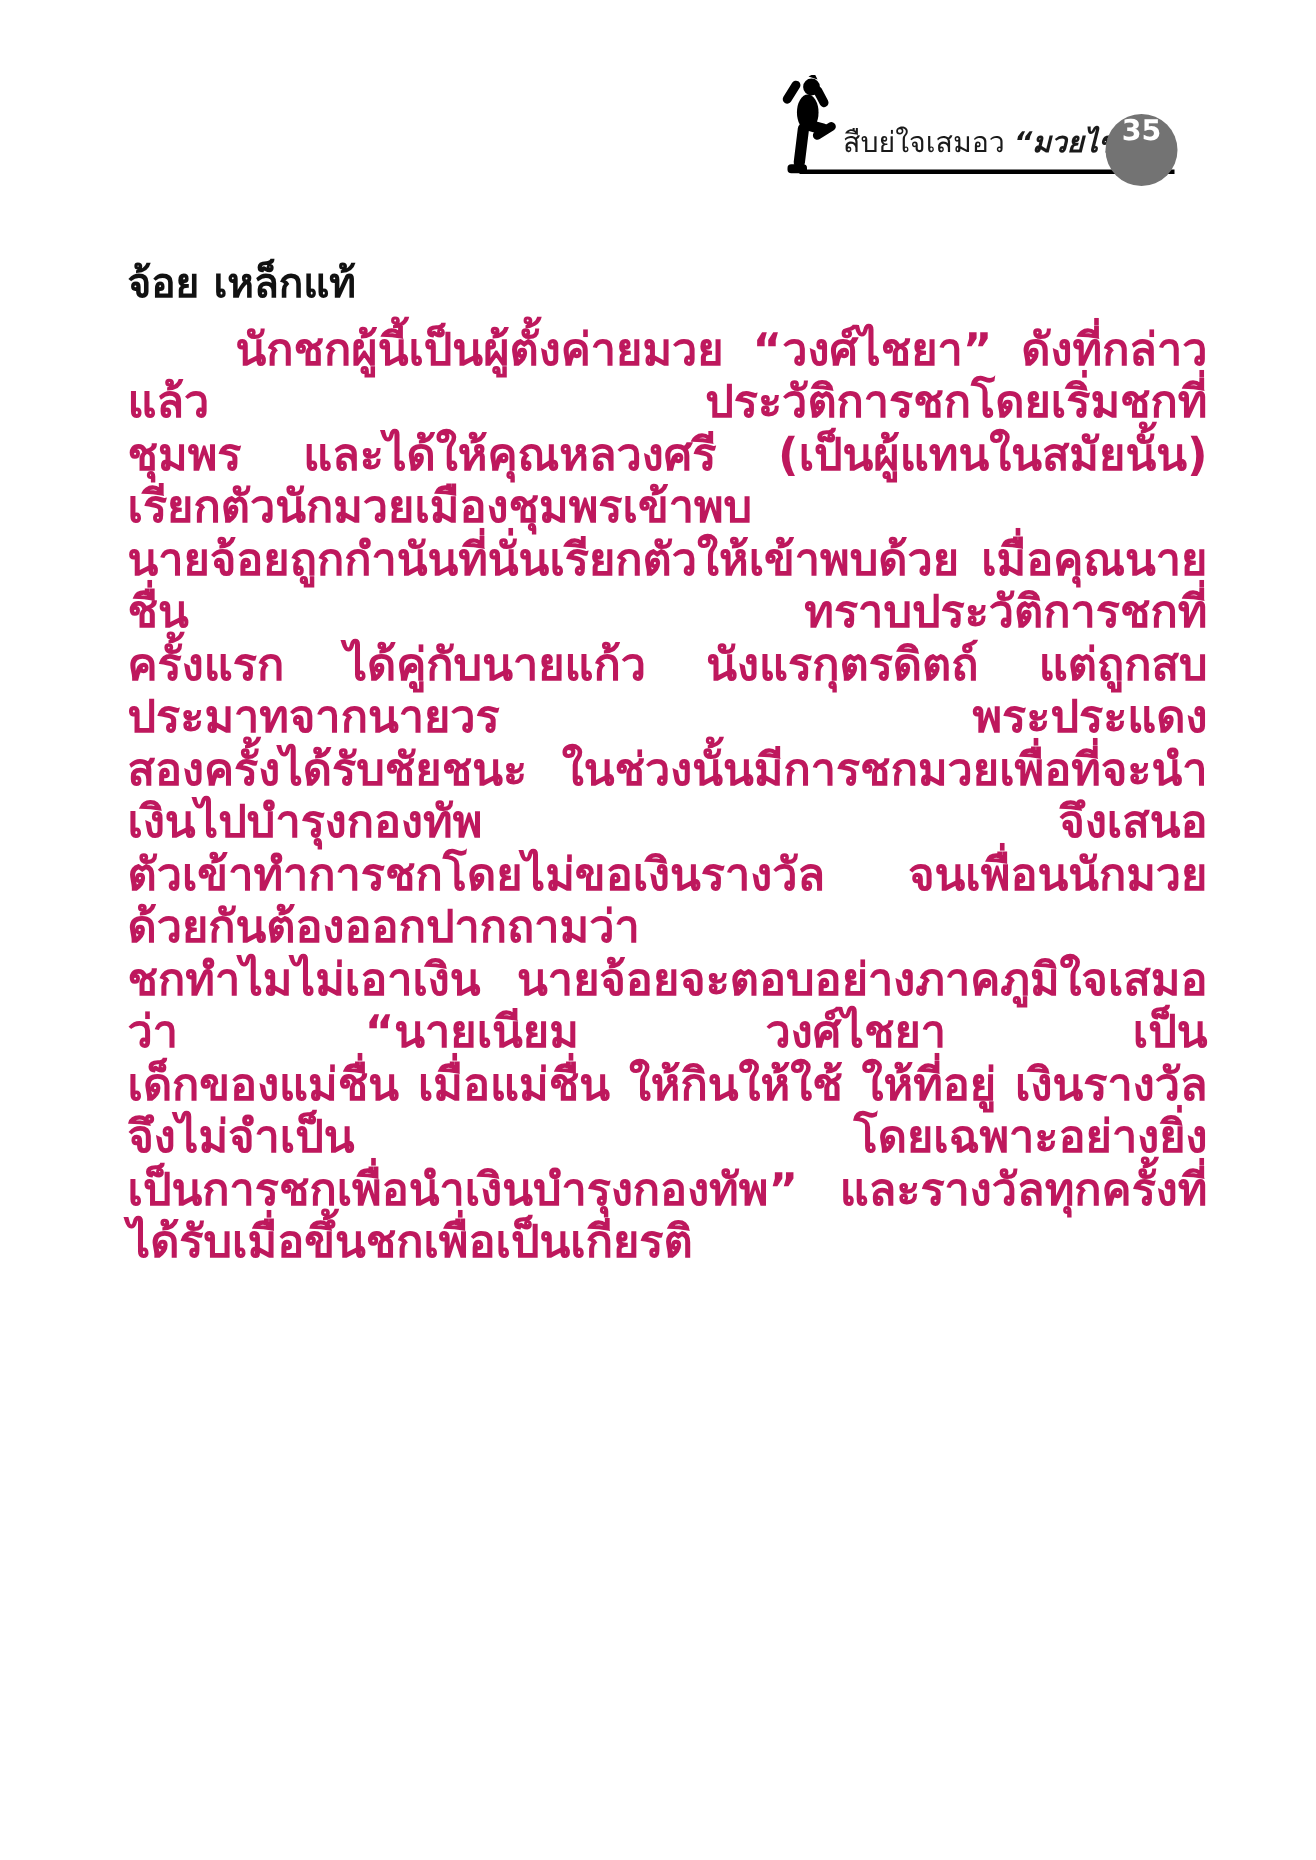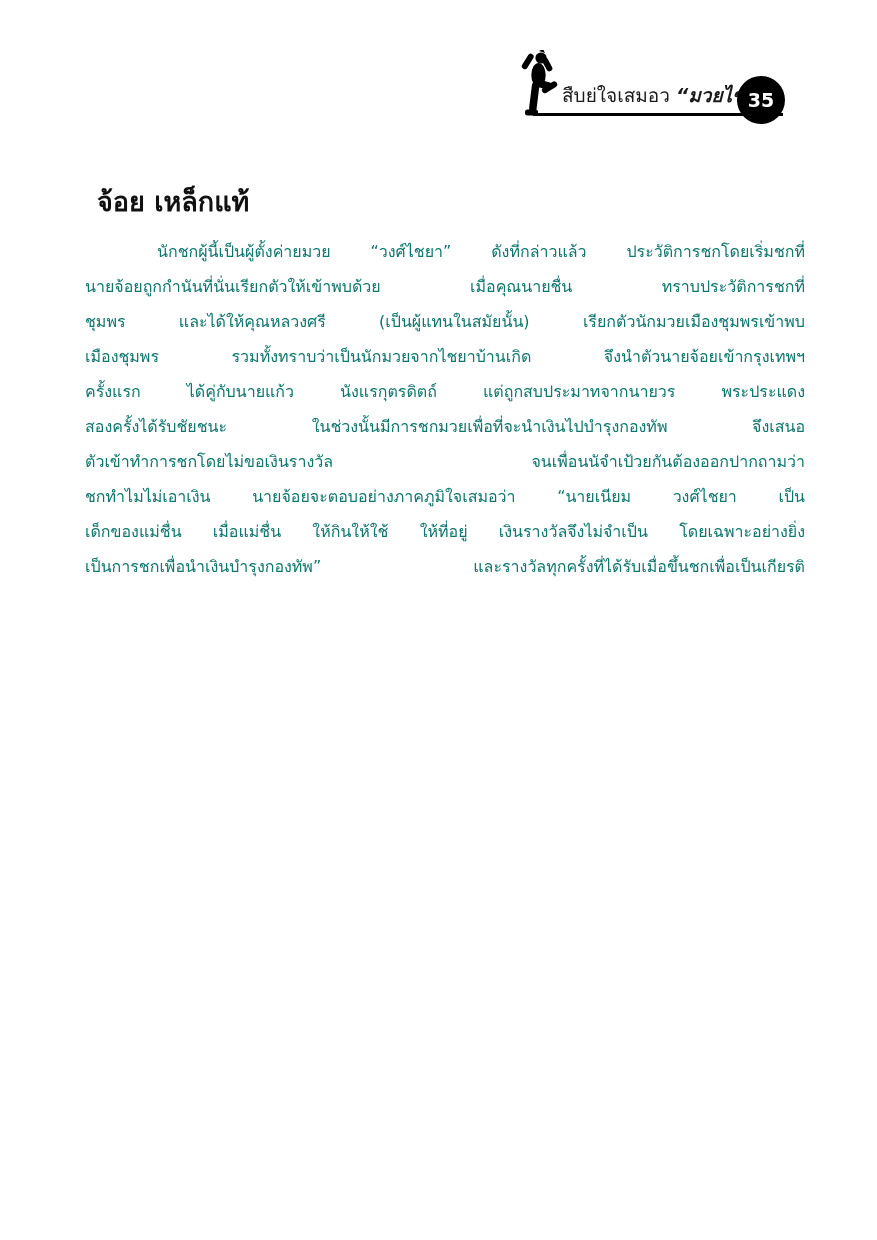--- a/index.html
+++ b/index.html
@@ -37,50 +37,50 @@
     color: #1a1a1a;
   }
   .header-title .emph {
     font-weight: bold;
     font-style: italic;
   }
   .page-number-badge {
     position: absolute;
     left: 737px; top: 76px;
     width: 48px; height: 48px;
-    background: #000000;
+    background: #737373;
     border-radius: 50%;
     color: #fff;
     font-size: 19px;
     font-weight: bold;
     display: flex;
-    align-items: center;
     justify-content: center;
   }
 
   
   .content {
     position: absolute;
     left: 85px; top: 170px;
     width: 720px;
   }
   .section-heading {
     font-size: 27px;
     font-weight: bold;
     line-height: 40px;
-    margin: 12px;
+    margin: 0;
     color: #111;
   }
   .para { margin-top: 6px; }
   .tl {
-    font-size: 16px;
+    font-size: 30px;
     line-height: 35px;
     text-align: justify;
     text-align-last: justify;
-    color: #0f766e;
+    color: #be185d;
+    font-weight: bold;
   }
   .tl.indent { text-indent: 72px; }
 </style>
 </head>
 <body>
 
 <div class="page">
 
   <div class="running-header">
     <span class="boxer">
@@ -111,26 +111,25 @@
     </div>
     <div class="page-number-badge">
       <span>35</span>
     </div>
   </div>
 
   <div class="content">
     <h2 class="section-heading">จ้อย  เหล็กแท้</h2>
     <div class="para">
         <div class="tl indent">นักชกผู้นี้เป็นผู้ตั้งค่ายมวย “วงศ์ไชยา” ดังที่กล่าวแล้ว ประวัติการชกโดยเริ่มชกที่</div>
+        <div class="tl">ชุมพร และได้ให้คุณหลวงศรี (เป็นผู้แทนในสมัยนั้น) เรียกตัวนักมวยเมืองชุมพรเข้าพบ</div>
         <div class="tl">นายจ้อยถูกกำนันที่นั่นเรียกตัวให้เข้าพบด้วย เมื่อคุณนายชื่น ทราบประวัติการชกที่</div>
-        <div class="tl">ชุมพร และได้ให้คุณหลวงศรี (เป็นผู้แทนในสมัยนั้น) เรียกตัวนักมวยเมืองชุมพรเข้าพบ</div>
-        <div class="tl">เมืองชุมพร รวมทั้งทราบว่าเป็นนักมวยจากไชยาบ้านเกิด จึงนำตัวนายจ้อยเข้ากรุงเทพฯ</div>
         <div class="tl">ครั้งแรก ได้คู่กับนายแก้ว นังแรกุตรดิตถ์ แต่ถูกสบประมาทจากนายวร พระประแดง</div>
         <div class="tl">สองครั้งได้รับชัยชนะ ในช่วงนั้นมีการชกมวยเพื่อที่จะนำเงินไปบำรุงกองทัพ จึงเสนอ</div>
-        <div class="tl">ตัวเข้าทำการชกโดยไม่ขอเงินรางวัล จนเพื่อนนัจำเป้วยกันต้องออกปากถามว่า</div>
+        <div class="tl">ตัวเข้าทำการชกโดยไม่ขอเงินรางวัล จนเพื่อนนักมวยด้วยกันต้องออกปากถามว่า</div>
         <div class="tl">ชกทำไมไม่เอาเงิน นายจ้อยจะตอบอย่างภาคภูมิใจเสมอว่า “นายเนียม วงศ์ไชยา เป็น</div>
         <div class="tl">เด็กของแม่ชื่น เมื่อแม่ชื่น ให้กินให้ใช้ ให้ที่อยู่ เงินรางวัลจึงไม่จำเป็น โดยเฉพาะอย่างยิ่ง</div>
         <div class="tl">เป็นการชกเพื่อนำเงินบำรุงกองทัพ” และรางวัลทุกครั้งที่ได้รับเมื่อขึ้นชกเพื่อเป็นเกียรติ</div>
       </div>
 
   </div>
 
 </div>
 
 </body></html>

